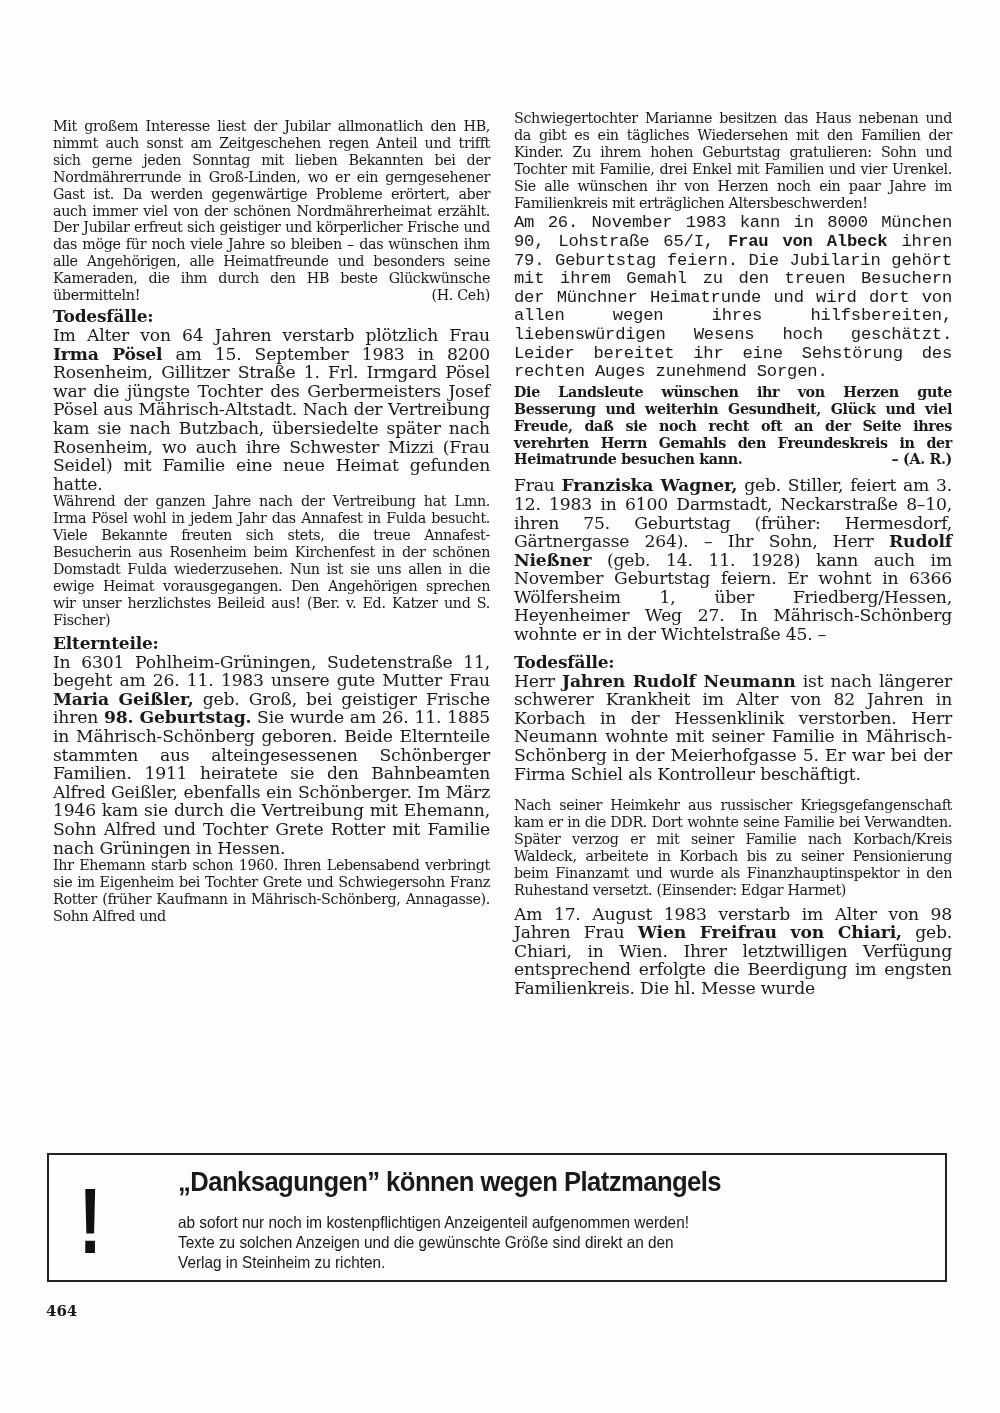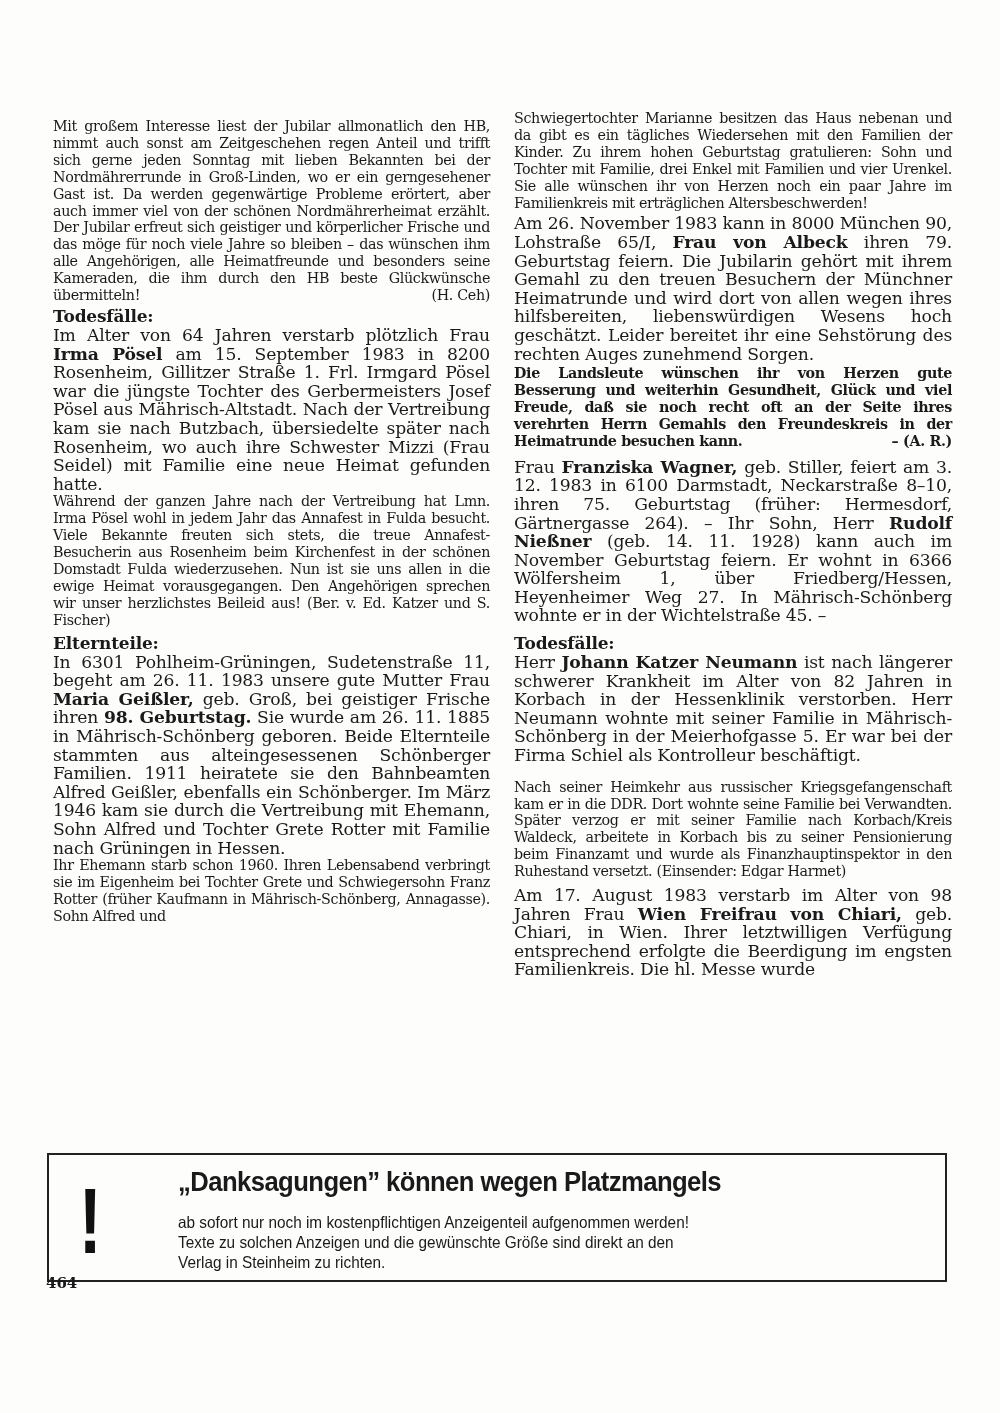--- a/index.html
+++ b/index.html
@@ -27,21 +27,21 @@
   }
   .notice .title {
     position: absolute; left: 129px; top: 12px; font-size: 27px; font-weight: bold;
     letter-spacing: -0.6px; transform: scaleX(0.95); transform-origin: left;
   }
   .notice .body {
     position: absolute; left: 129px; top: 57px; font-size: 16.5px; line-height: 20px;
     transform: scaleX(0.93); transform-origin: left; width: 780px;
   }
   .pageno {
-    position: absolute; left: 46px; top: 1274px; font-size: 15px; font-weight: bold;
+    position: absolute; left: 46px; top: 1302px; font-size: 15px; font-weight: bold;
     font-family: "DejaVu Serif", serif;
   }
 </style>
 </head>
 <body>
 
 <div class="col" style="left:53px; top:110px; width:437px;margin-top:8px;">
   <p class="small">
     <span>Mit großem Interesse liest der Jubilar allmonatlich den HB, nimmt auch sonst am Zeitgeschehen regen Anteil und trifft sich gerne jeden Sonntag mit lieben Bekannten bei der Nordmährerrunde in Groß-Linden, wo er ein gerngesehener Gast ist. Da werden gegenwärtige Probleme erörtert, aber auch immer viel von der schönen Nordmährerheimat erzählt. Der Jubilar erfreut sich geistiger und körperlicher Frische und das möge für noch viele Jahre so bleiben – das wünschen ihm alle Angehörigen, alle Heimatfreunde und besonders seine Kameraden, die ihm durch den HB beste Glückwünsche übermitteln!</span>
     <span class="inl-sign">(H. Ceh)</span>
@@ -54,34 +54,34 @@
   <p class="small">Während der ganzen Jahre nach der Vertreibung hat Lmn. Irma Pösel wohl in jedem Jahr das Annafest in Fulda besucht. Viele Bekannte freuten sich stets, die treue Annafest-Besucherin aus Rosenheim beim Kirchenfest in der schönen Domstadt Fulda wiederzusehen. Nun ist sie uns allen in die ewige Heimat vorausgegangen. Den Angehörigen sprechen wir unser herzlichstes Beileid aus! (Ber. v. Ed. Katzer und S. Fischer)</p>
   <p class="head" style="margin-top:4px;">Elternteile:</p>
   <p class="large">
     <span>In 6301 Pohlheim-Grüningen, Sudetenstraße 11, begeht am 26. 11. 1983 unsere gute Mutter Frau </span><b>Maria Geißler,</b><span> geb. Groß, bei geistiger Frische ihren </span><b>98. Geburtstag.</b><span> Sie wurde am 26. 11. 1885 in Mährisch-Schönberg geboren. Beide Elternteile stammten aus alteingesessenen Schönberger Familien. 1911 heiratete sie den Bahnbeamten Alfred Geißler, ebenfalls ein Schönberger. Im März 1946 kam sie durch die Vertreibung mit Ehemann, Sohn Alfred und Tochter Grete Rotter mit Familie nach Grüningen in Hessen.</span>
   </p>
   <p class="small">Ihr Ehemann starb schon 1960. Ihren Lebensabend verbringt sie im Eigenheim bei Tochter Grete und Schwiegersohn Franz Rotter (früher Kaufmann in Mährisch-Schönberg, Annagasse). Sohn Alfred und</p>
 </div>
 
 <div class="col" style="left:514px; top:110px; width:438px;">
   <p class="small">Schwiegertochter Marianne besitzen das Haus nebenan und da gibt es ein tägliches Wiedersehen mit den Familien der Kinder. Zu ihrem hohen Geburtstag gratulieren: Sohn und Tochter mit Familie, drei Enkel mit Familien und vier Urenkel. Sie alle wünschen ihr von Herzen noch ein paar Jahre im Familienkreis mit erträglichen Altersbeschwerden!</p>
-  <p class="large" style="margin-top:3px;">
+  <p class="large" style="margin-top:3px;font-family:Liberation Mono, monospace;">
     <span>Am 26. November 1983 kann in 8000 München 90, Lohstraße 65/I, </span><b>Frau von Albeck</b><span> ihren 79. Geburtstag feiern. Die Jubilarin gehört mit ihrem Gemahl zu den treuen Besuchern der Münchner Heimatrunde und wird dort von allen wegen ihres hilfsbereiten, liebenswürdigen Wesens hoch geschätzt. Leider bereitet ihr eine Sehstörung des rechten Auges zunehmend Sorgen.</span>
   </p>
   <p class="small" style="margin-top:2px;font-weight:bold;">
     <span>Die Landsleute wünschen ihr von Herzen gute Besserung und weiterhin Gesundheit, Glück und viel Freude, daß sie noch recht oft an der Seite ihres verehrten Herrn Gemahls den Freundeskreis in der Heimatrunde besuchen kann.</span>
     <span class="inl-sign">– (A. R.)</span>
   </p>
   <div style="clear:both"></div>
   <p class="large" style="margin-top:8px;">
     <span>Frau </span><b>Franziska Wagner,</b><span> geb. Stiller, feiert am 3. 12. 1983 in 6100 Darmstadt, Neckarstraße 8–10, ihren 75. Geburtstag (früher: Hermesdorf, Gärtnergasse 264). – Ihr Sohn, Herr </span><b>Rudolf Nießner</b><span> (geb. 14. 11. 1928) kann auch im November Geburtstag feiern. Er wohnt in 6366 Wölfersheim 1, über Friedberg/Hessen, Heyenheimer Weg 27. In Mährisch-Schönberg wohnte er in der Wichtelstraße 45. –</span>
   </p>
   <p class="head" style="margin-top:8px;">Todesfälle:</p>
   <p class="large">
-    <span>Herr </span><b>Johann Katzer Neumann</b><span> ist nach längerer schwerer Krankheit im Alter von 82 Jahren in Korbach in der Hessenklinik verstorben. Herr Neumann wohnte mit seiner Familie in Mährisch-Schönberg in der Meierhofgasse 5. Er war bei der Firma Schiel als Kontrolleur beschäftigt.</span>
+    <span>Herr </span><b>Jahren Rudolf Neumann</b><span> ist nach längerer schwerer Krankheit im Alter von 82 Jahren in Korbach in der Hessenklinik verstorben. Herr Neumann wohnte mit seiner Familie in Mährisch-Schönberg in der Meierhofgasse 5. Er war bei der Firma Schiel als Kontrolleur beschäftigt.</span>
   </p>
   <p class="small" style="margin-top:14px;">Nach seiner Heimkehr aus russischer Kriegsgefangenschaft kam er in die DDR. Dort wohnte seine Familie bei Verwandten. Später verzog er mit seiner Familie nach Korbach/Kreis Waldeck, arbeitete in Korbach bis zu seiner Pensionierung beim Finanzamt und wurde als Finanzhauptinspektor in den Ruhestand versetzt. (Einsender: Edgar Harmet)</p>
   <p class="large" style="margin-top:6px;">
     <span>Am 17. August 1983 verstarb im Alter von 98 Jahren Frau </span><b>Wien Freifrau von Chiari,</b><span> geb. Chiari, in Wien. Ihrer letztwilligen Verfügung entsprechend erfolgte die Beerdigung im engsten Familienkreis. Die hl. Messe wurde</span>
   </p>
 </div>
 
 <div class="notice">
   <div class="bang">!</div>
   <div class="title">„Danksagungen” können wegen Platzmangels</div>

